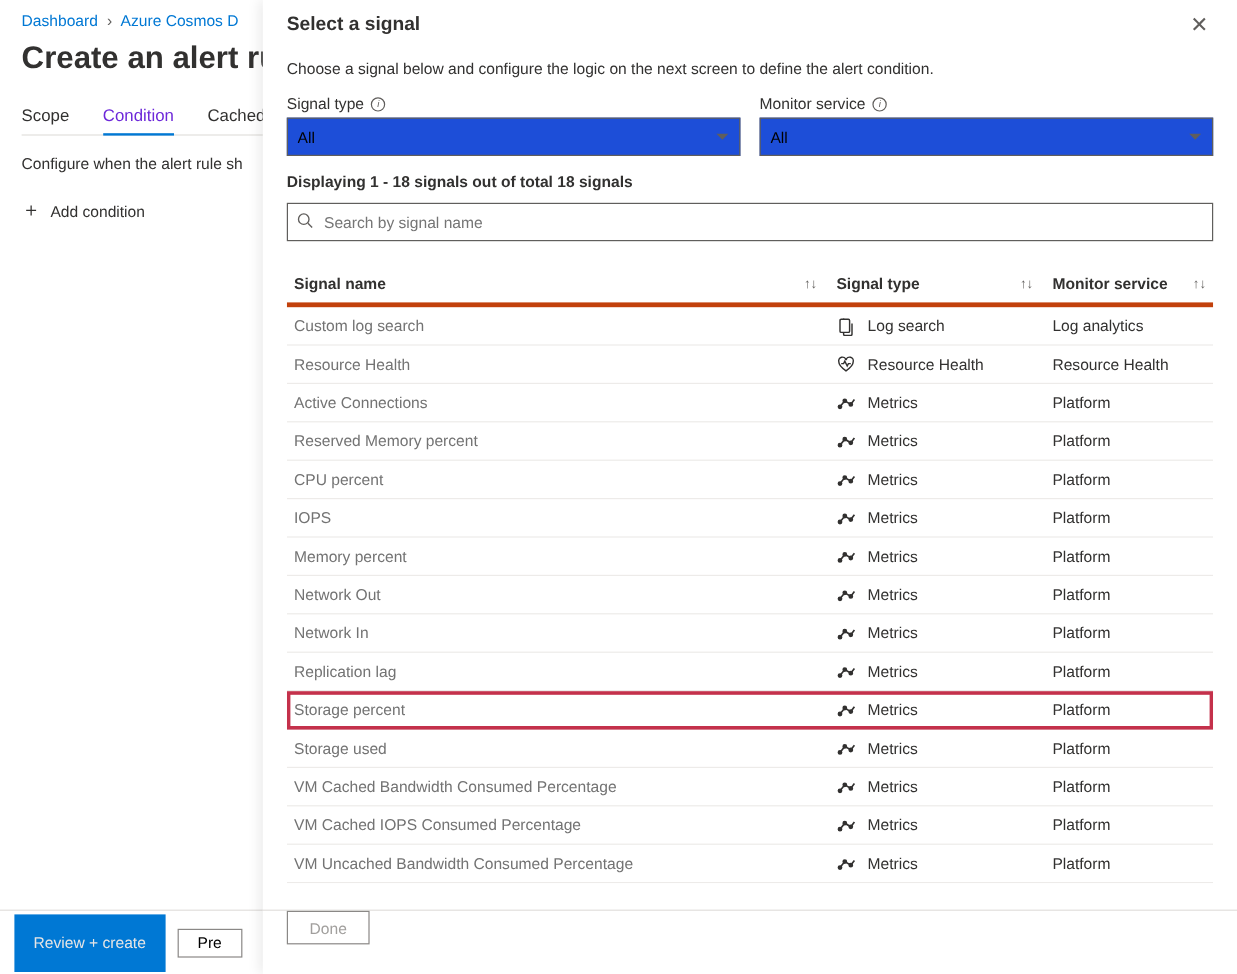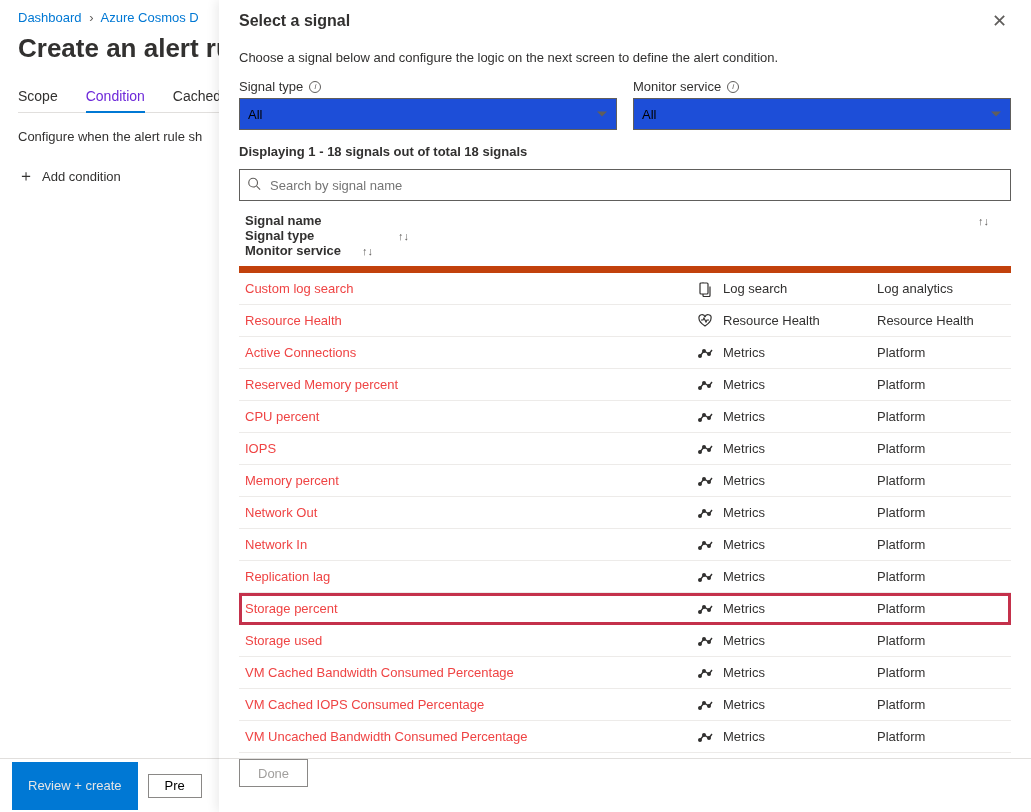--- a/index.html
+++ b/index.html
@@ -1,17 +1,17 @@
 <!DOCTYPE html>
 <html><head>
 <meta charset="utf-8">
 <style>
   * { box-sizing: border-box; }
   html, body { margin:0; padding:0; font-family: "Segoe UI", Arial, sans-serif; font-size:13px; color:#323130; background:#fff; height:812px; width:1031px; overflow:hidden; }
-  a.link { color:#ef4444; text-decoration:none; cursor:pointer; }
+  a.link { color:#737373; text-decoration:none; cursor:pointer; }
 
   
   .page { padding:8px 18px 0 18px; }
   .breadcrumb { font-size:13px; color:#605e5c; padding:2px 0 4px 0; }
   .breadcrumb a { color:#0078d4; text-decoration:none; }
   .breadcrumb .sep { color:#605e5c; padding:0 4px; }
   h1.page-title { font-size:26px; font-weight:600; margin:4px 0 18px 0; }
   .tabs { display:flex; gap:28px; border-bottom:1px solid #e1dfdd; font-size:14px; margin-bottom:16px; }
   .tab { padding:6px 0 8px 0; cursor:pointer; color:#323130; position:relative; }
   .tab.active { color:#6d28d9; font-weight:400; }
@@ -35,26 +35,26 @@
   .filters { display:flex; gap:16px; margin-bottom:14px; }
   .filter { flex:1; }
   .filter-label { font-size:13px; display:flex; align-items:center; gap:6px; margin-bottom:4px; }
   .info-icon { width:12px; height:12px; border:1px solid #605e5c; border-radius:50%; display:inline-flex; align-items:center; justify-content:center; font-size:8px; color:#605e5c; font-style:italic; }
   .select { position:relative; }
   .select select { width:100%; height:32px; border:1px solid #605e5c; background:#1d4ed8; padding:0 28px 0 8px; font-size:13px; appearance:none; -webkit-appearance:none; }
   .select::after { content:""; position:absolute; right:10px; top:50%; width:0; height:0; border-left:5px solid transparent; border-right:5px solid transparent; border-top:5px solid #605e5c; transform:translateY(-50%); pointer-events:none; }
 
   .count { font-size:13px; font-weight:600; margin-bottom:10px; }
 
-  .search { position:relative; margin-bottom:4px; }
+  .search { position:relative; margin-bottom:20px; }
   .search input { width:100%; height:32px; border:1px solid #605e5c; padding:0 8px 0 30px; font-size:13px; }
   .search .mag { position:absolute; left:8px; top:50%; transform:translateY(-50%); color:#605e5c; }
 
   .table-wrap { flex:1 1 auto; overflow:hidden; }
-  .thead { display:flex; font-weight:600; font-size:13px; padding:8px 6px; border-bottom:7px solid #c2410c;flex-direction:column; }
+  .thead { display:flex; font-weight:600; font-size:13px; padding:8px 6px; border-bottom:4px solid #c2410c; }
   .col-name { flex:1 1 auto; display:flex; align-items:center; justify-content:space-between; padding-right:16px; }
   .col-type { width:180px; display:flex; align-items:center; justify-content:space-between; padding-right:16px; }
   .col-monitor { width:128px; display:flex; align-items:center; justify-content:space-between; }
   .sort { color:#605e5c; font-size:11px; }
 
   .tbody { overflow-y:auto; max-height:488px; }
   .row { display:flex; align-items:center; padding:7px 6px; border-bottom:1px solid #edebe9; min-height:32px; }
   .row .c-name { flex:1 1 auto; }
   .row .c-type { width:180px; display:flex; align-items:flex-start; gap:10px; }
   .row .c-monitor { width:128px; }

